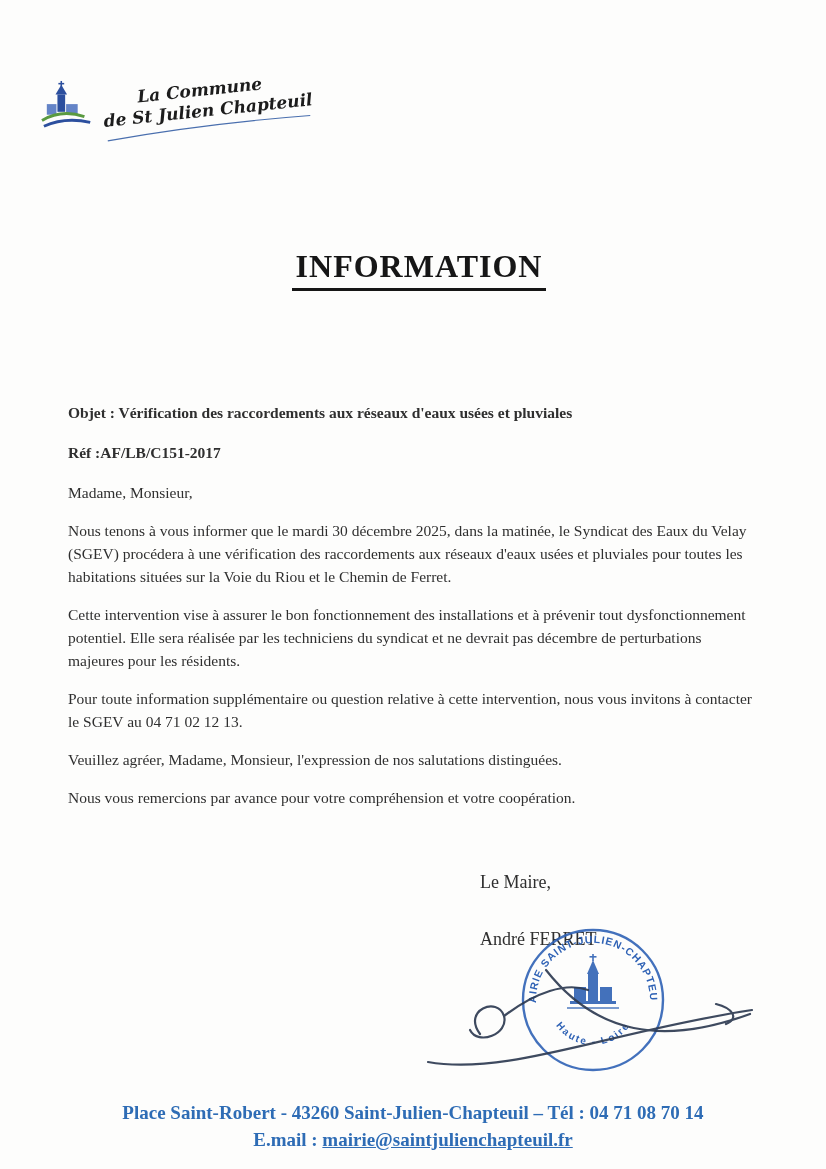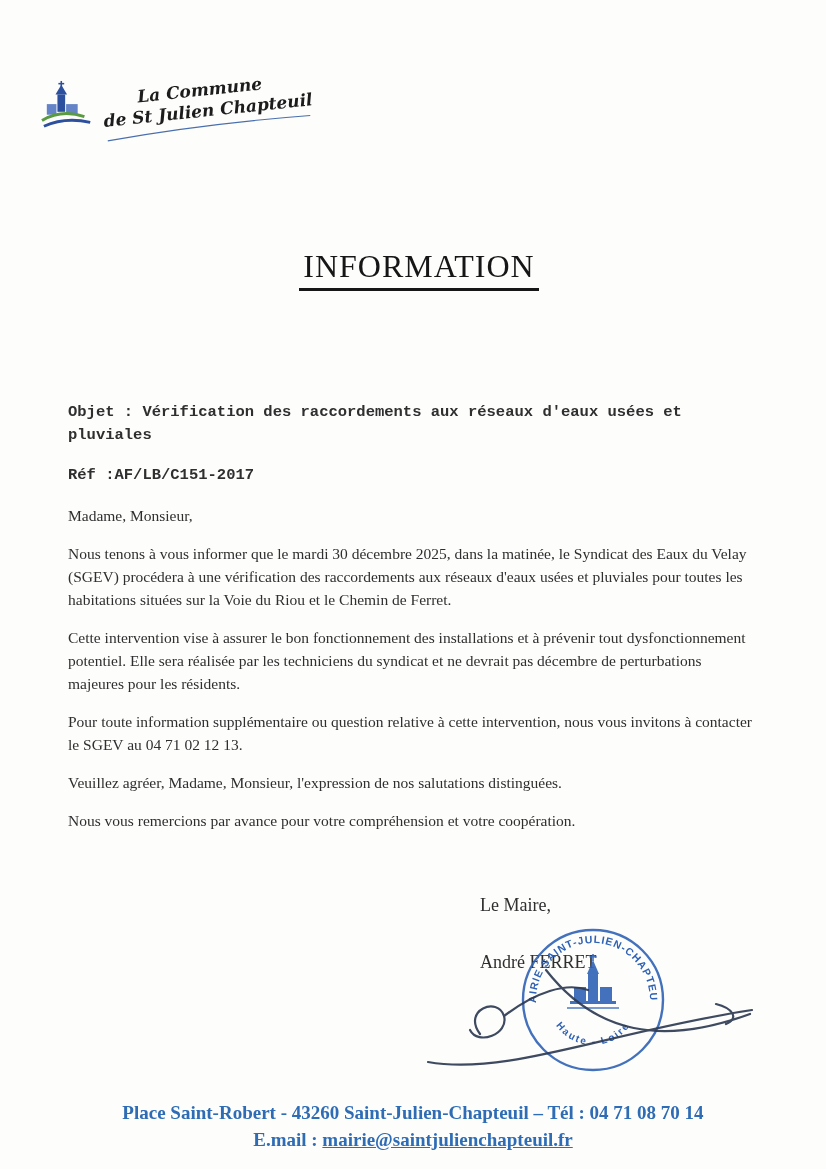--- a/index.html
+++ b/index.html
@@ -33,32 +33,32 @@
   }
   .logo-line1 { display: block; margin-left: 36px; }
   .logo-line2 { display: block; }
   .logo-flourish { display: block; margin-top: 1px; }
 
   
   .title-wrap { padding-top: 248px; text-align: center; }
   .title {
     display: inline-block;
     font-size: 32px;
-    font-weight: normal;
+    font-weight: bold;
     letter-spacing: 1px;
     color: #161616;
     border-bottom: 3px solid #161616;
     padding: 0 4px 3px 4px;
     margin-left: 12px;
   }
 
   
   .content { margin-top: 110px; padding: 0 68px; font-size: 15.5px; line-height: 23px; }
   .content p { margin: 0 0 15px 0; }
-  .content p.meta { font-weight: bold; margin-bottom: 17px; font-family: Liberation Mono, monospace; }
+  .content p.meta { font-weight: bold; margin-bottom: 17px; }
   .b { font-weight: normal; }
 
   
   .sig { margin-top: 62px; margin-left: 412px; font-size: 18px; }
   .sig .role { margin-bottom: 34px; }
 
   
   .stamp { position: absolute; left: 418px; top: 912px; }
   .stamp-text {
     font-family: "Liberation Sans", sans-serif;

